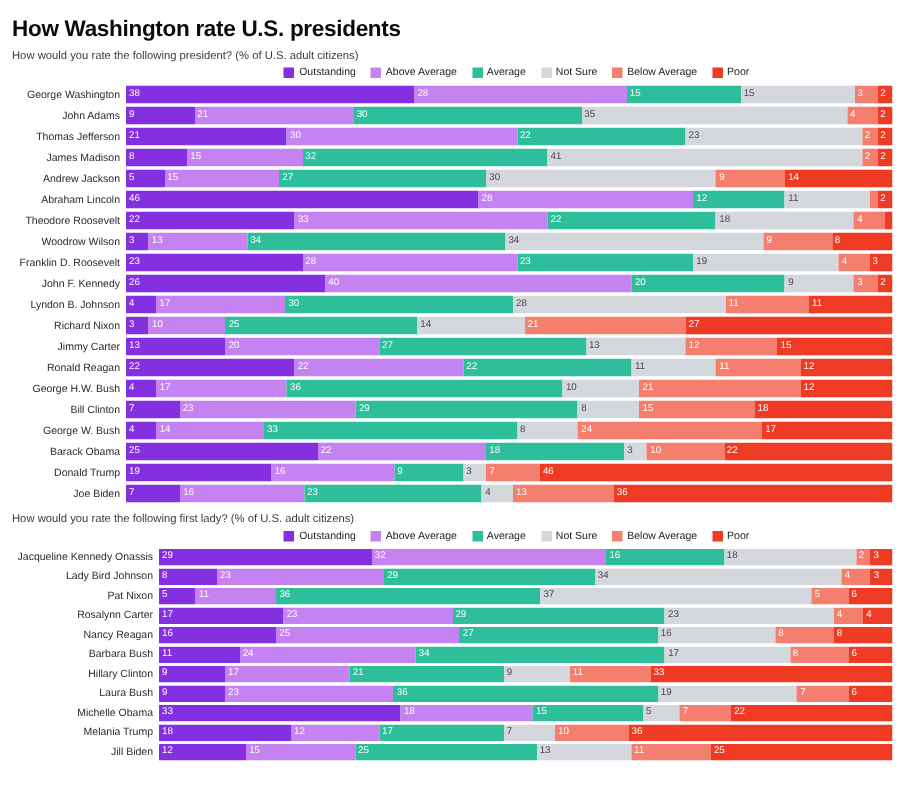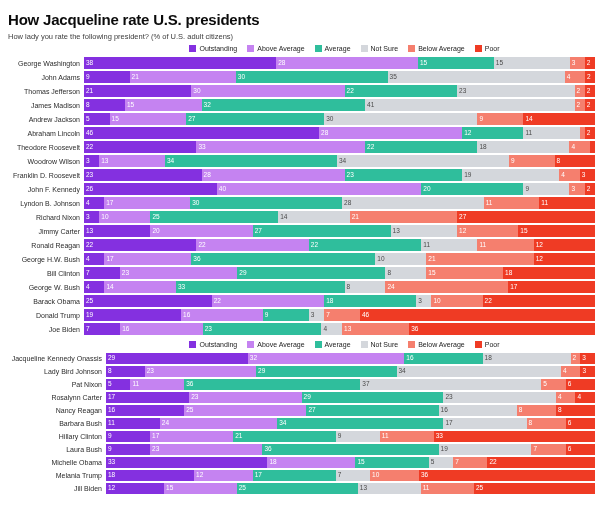--- a/index.html
+++ b/index.html
@@ -17,22 +17,22 @@
   .bar{display:flex;flex:1 1 auto;overflow:hidden;}
   .seg{display:flex;align-items:center;overflow:hidden;min-width:0;}
   .seg-label{font-size:6.5px;line-height:1;padding-left:2px;white-space:nowrap;}
   .sect{margin-top:5px;}
 </style>
 </head>
 <body>
 
 <div class="page">
   <section class="sect">
-    <h1 class="chart-title">How Jacqueline rate U.S. presidents</h1>
-    <p class="chart-subtitle">How lady you rate the following president? (% of U.S. adult citizens)</p>
+    <h1 class="chart-title">How Washington rate U.S. presidents</h1>
+    <p class="chart-subtitle">How would you rate the following president? (% of U.S. adult citizens)</p>
     <div class="legend">
         <span class="legend-item">
           <span class="legend-swatch" style="background: rgb(132, 48, 224);"></span>
           <span class="legend-label">Outstanding</span>
         </span>
         <span class="legend-item">
           <span class="legend-swatch" style="background: rgb(197, 131, 241);"></span>
           <span class="legend-label">Above Average</span>
         </span>
         <span class="legend-item">
@@ -506,20 +506,21 @@
             </div>
             <div class="seg" style="flex: 36 0 0px; background: rgb(239, 59, 36);">
               <span class="seg-label" style="color: rgb(255, 255, 255);">36</span>
             </div>
           </div>
         </div>
       </div>
   </section>
 
   <section class="sect">
+    <p class="chart-subtitle">How would you rate the following first lady? (% of U.S. adult citizens)</p>
     <div class="legend">
         <span class="legend-item">
           <span class="legend-swatch" style="background: rgb(132, 48, 224);"></span>
           <span class="legend-label">Outstanding</span>
         </span>
         <span class="legend-item">
           <span class="legend-swatch" style="background: rgb(197, 131, 241);"></span>
           <span class="legend-label">Above Average</span>
         </span>
         <span class="legend-item">

